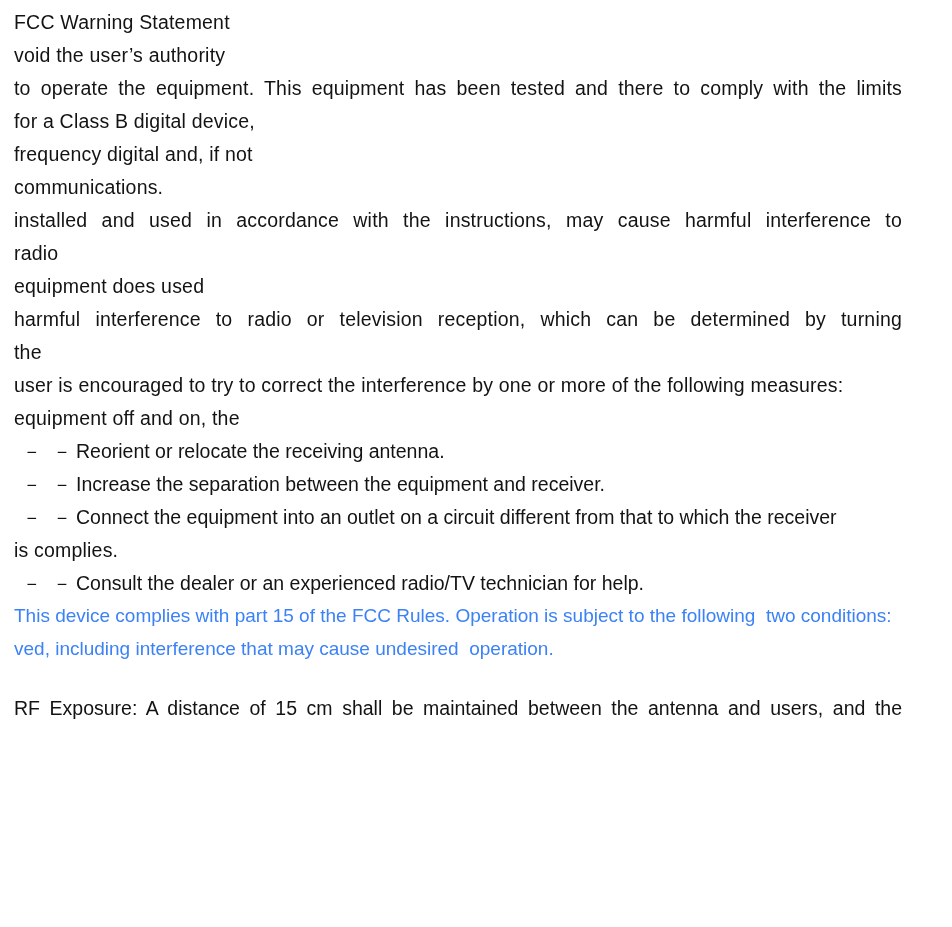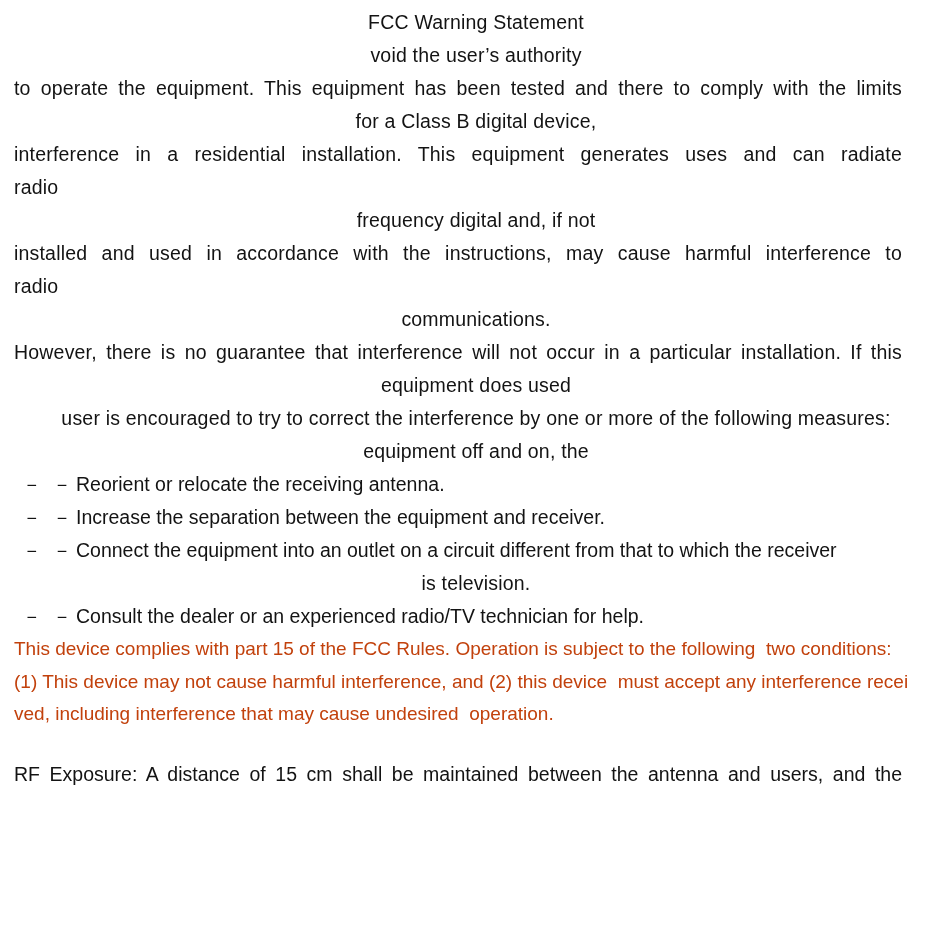--- a/index.html
+++ b/index.html
@@ -40,21 +40,21 @@
     text-align: justify;
     text-align-last: justify;
   }
   .just-wide {
     width: 888px;
     text-align: justify;
     text-align-last: justify;
     word-spacing: 0.34em;
   }
   .flat {
-    text-align: center;
+    text-align: left;
   }
   
   .measure-row {
     display: flex;
     align-items: baseline;
     font-size: 19.5px;
     line-height: 33px;
     color: #131313;
   }
   .measure-row .dashes {
@@ -69,21 +69,21 @@
     flex: 1 1 auto;
     white-space: pre-wrap;
   }
   .tail-block {
     margin-top: 0px;
   }
   .tail-line {
     font-size: 19px;
     line-height: 32.5px;
     white-space: pre-wrap;
-    color: #c2410c;
+    color: #3b82f6;
     width: 924px;
   }
   .gap-para {
     height: 27px;
   }
   .rf-line {
     font-size: 19.5px;
     line-height: 33.5px;
     white-space: pre-wrap;
     color: #131313;
@@ -98,54 +98,52 @@
 <body>
 
 <div class="page">
   <div class="doc-body">
 
     <div class="line flat">FCC Warning Statement</div>
 
     <div class="line flat">void the user’s authority</div>
     <div class="line just">to operate the equipment. This equipment has been tested and there to comply with the limits</div>
     <div class="line flat">for a Class B digital device,</div>
-    <div class="line just-wide">interference in a residential installation. This equipment generates uses and can radiate radio</div>
     <div class="line flat">frequency digital and, if not</div>
+    <div class="line flat">communications.</div>
     <div class="line just-wide">installed and used in accordance with the instructions, may cause harmful interference to radio</div>
-    <div class="line flat">communications.</div>
-    <div class="line just">However, there is no guarantee that interference will not occur in a particular installation. If this</div>
     <div class="line flat">equipment does used</div>
+    <div class="line just-wide">harmful interference to radio or television reception, which can be determined by turning the</div>
     <div class="line flat">user is encouraged to try to correct the interference by one or more of the following measures:</div>
     <div class="line flat">equipment off and on, the</div>
 
     <div class="measure-row">
       <span class="dashes">－  －</span>
       <span class="mtext">Reorient or relocate the receiving antenna.</span>
     </div>
 
     <div class="measure-row">
       <span class="dashes">－  －</span>
       <span class="mtext">Increase the separation between the equipment and receiver.</span>
     </div>
 
     <div class="measure-row">
       <span class="dashes">－  －</span>
       <span class="mtext">Connect the equipment into an outlet on a circuit different from that to which the receiver</span>
     </div>
 
-    <div class="line flat">is television.</div>
+    <div class="line flat">is complies.</div>
 
     <div class="measure-row">
       <span class="dashes">－  －</span>
       <span class="mtext">Consult the dealer or an experienced radio/TV technician for help.</span>
     </div>
 
     <div class="tail-block">
       <div class="tail-line">This device complies with part 15 of the FCC Rules. Operation is subject to the following  two conditions:</div>
-      <div class="tail-line">(1) This device may not cause harmful interference, and (2) this device  must accept any interference recei</div>
       <div class="tail-line">ved, including interference that may cause undesired  operation.</div>
     </div>
 
     <div class="gap-para"></div>
 
     <div>
       <div class="rf-line rf-just">RF Exposure: A distance of 15 cm shall be maintained between the antenna and users, and the</div>
 
     </div>
 

